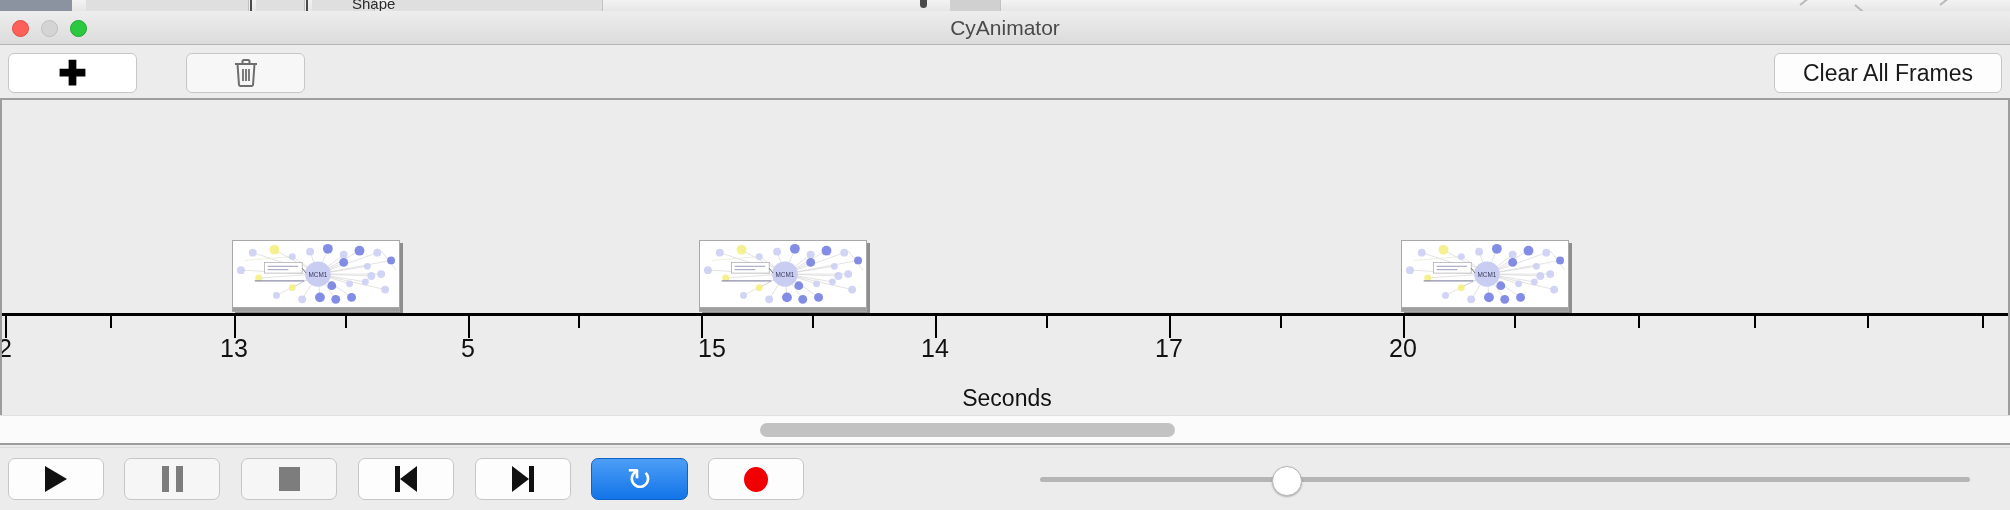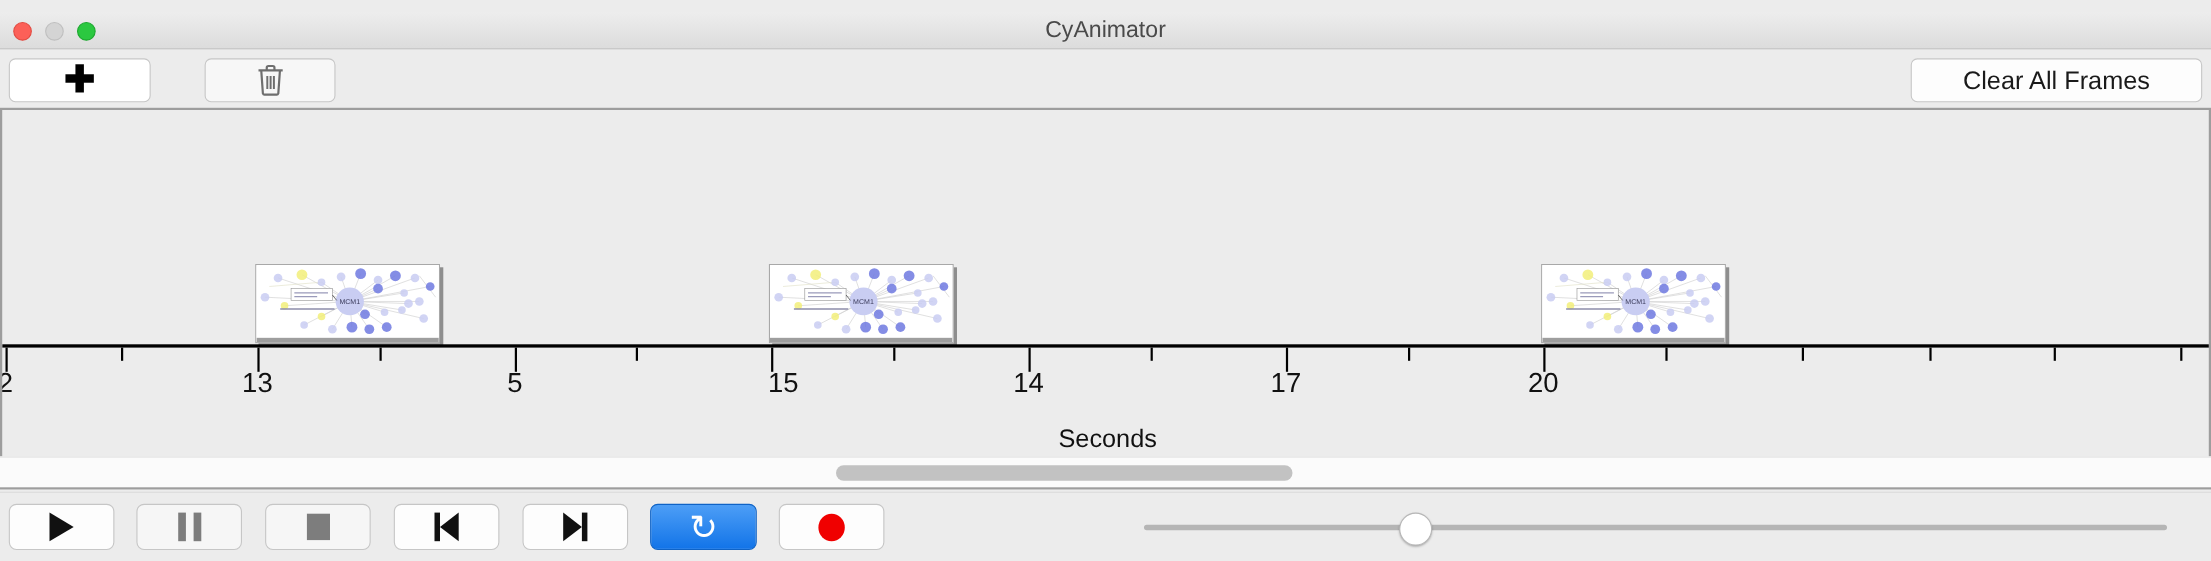--- a/index.html
+++ b/index.html
@@ -112,21 +112,21 @@
     width: 129px; height: 40px;
     background: #ffffff;
   }
   .tbtn.del {
     left: 186px; top: 8px;
     width: 119px; height: 40px;
     background: #f7f7f7;
   }
   .tbtn.clear {
     right: 8px; top: 8px;
-    width: 265px; height: 40px;
+    width: 228px; height: 40px;
     background: #fdfdfd;
     font-size: 23px;
     color: #1a1a1a;
   }
   .plus-glyph {
     font-size: 34px;
     font-weight: bold;
     line-height: 1;
     color: #000;
     font-family: "Liberation Sans", sans-serif;
@@ -304,20 +304,36 @@
     border: 1px solid #b7b7b7;
     box-shadow: 0 1px 2px rgba(0,0,0,.28);
     cursor: default;
   }
 </style>
 </head>
 <body>
 
 <div id="app">
 
+  <div class="bg-strip">
+    <div class="dark-chip"></div>
+    <div class="chip" style="left:86px;width:110px;"></div>
+    <div class="chip" style="left:196px;width:52px;"></div>
+    <div class="tick-mark" style="left:250px;"></div>
+    <div class="chip" style="left:256px;width:48px;"></div>
+    <div class="tick-mark" style="left:306px;"></div>
+    <div class="chip" style="left:312px;width:62px;"></div>
+    <div class="chip" style="left:392px;width:210px;"></div>
+    <div class="bg-label">Shape</div>
+    <div class="tick-mark" style="left:920px;width:7px;height:8px;border-radius:0 0 4px 4px;"></div>
+    <div class="chip" style="left:950px;width:50px;background:#d0d0d0;"></div>
+    <div class="net-line" style="left:1800px;top:4px;width:56px;transform:rotate(-38deg);"></div>
+    <div class="net-line" style="left:1855px;top:4px;width:56px;transform:rotate(40deg);"></div>
+    <div class="net-line" style="left:1940px;top:4px;width:56px;transform:rotate(-38deg);"></div>
+  </div>
 
   <div class="titlebar">
     <div class="window-title">CyAnimator</div>
     <div class="traffic close"></div>
     <div class="traffic min"></div>
     <div class="traffic max"></div>
   </div>
 
   <div class="toolbar">
 

